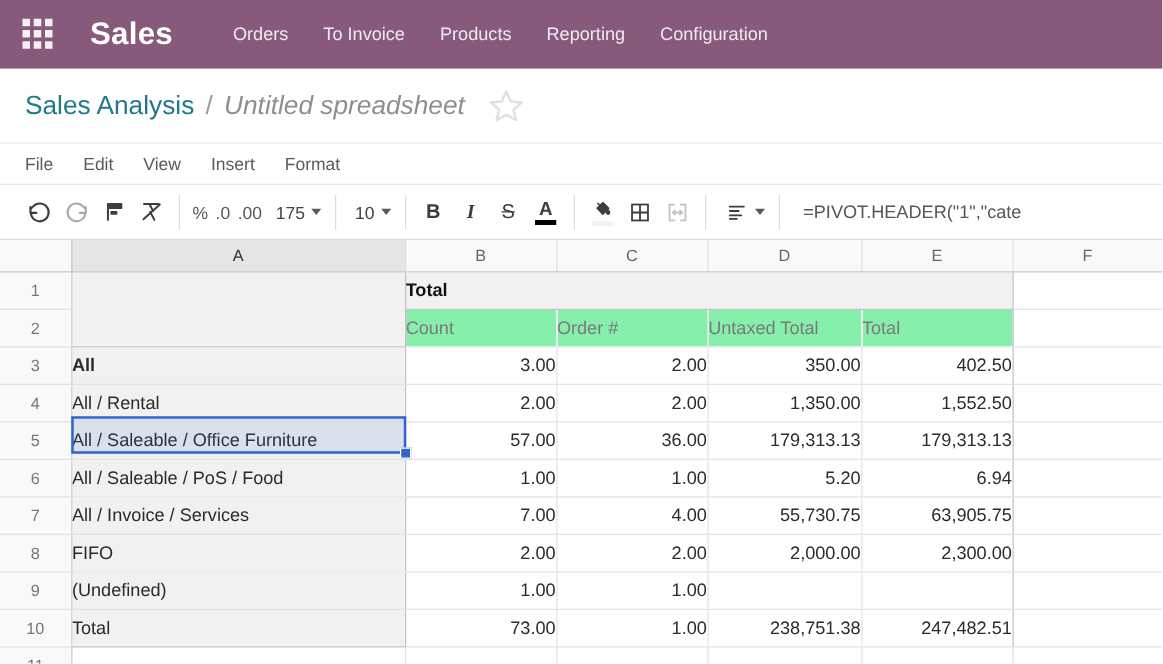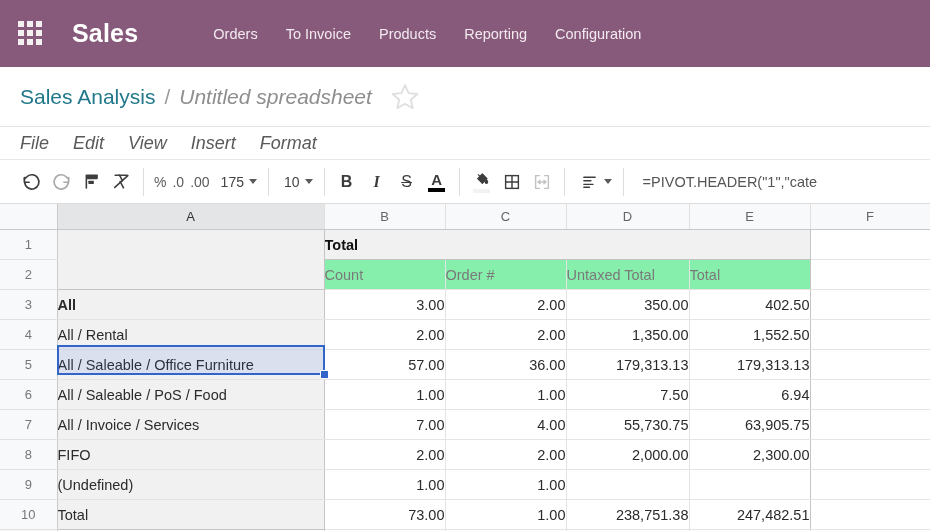--- a/index.html
+++ b/index.html
@@ -9,21 +9,21 @@
     height: 531px;
     overflow: hidden;
     background: #ffffff;
     font-family: "Liberation Sans", sans-serif;
     -webkit-font-smoothing: antialiased;
   }
   .app { position: relative; width: 930px; height: 531px; }
 
   
   .navbar {
-    height: 67px;
+    height: 55px;
     background: #875A7B;
     display: flex;
     align-items: center;
     padding: 0 0 0 18px;
     box-sizing: border-box;
   }
   .apps-grid {
     width: 26px; height: 26px;
     display: grid;
     grid-template-columns: repeat(3, 6px);
@@ -35,21 +35,21 @@
   .apps-grid i { display: block; width: 6px; height: 6px; background: #f4f0f2; }
   .brand {
     color: #ffffff;
     font-size: 25px;
     font-weight: bold;
     letter-spacing: .2px;
     margin-right: 48px;
     cursor: pointer;
     white-space: nowrap;
   }
-  .nav-items { display: flex; align-items: center; gap: 28px; margin-left: 27px; }
+  .nav-items { display: flex; align-items: center; gap: 28px; }
   .nav-item {
     color: #f2eaef;
     font-size: 14.5px;
     cursor: pointer;
     white-space: nowrap;
   }
 
   
   .breadcrumb-bar {
     height: 60px;
@@ -81,25 +81,24 @@
     height: 33px;
     display: flex;
     align-items: center;
     padding-left: 20px;
     gap: 24px;
     border-bottom: 1px solid #e8e8e8;
     box-sizing: border-box;
     background: #fff;
   }
   .menu-item {
-    font-size: 18px;
+    font-size: 14px;
     color: #5a5a5a;
     cursor: pointer;
     white-space: nowrap;
-    font-style: italic;
   }
 
   
   .toolbar {
     height: 44px;
     display: flex;
     align-items: center;
     padding-left: 16px;
     border-bottom: 1px solid #dcdcdc;
     box-sizing: border-box;
@@ -503,21 +502,21 @@
         <td class="cell num">179,313.13</td>
         <td class="cell num last-measure">179,313.13</td>
         <td class="cell blank-right"></td>
       </tr>
 
       <tr>
         <th class="rowhead">6</th>
         <td class="cell a-body">All / Saleable / PoS / Food</td>
         <td class="cell num">1.00</td>
         <td class="cell num">1.00</td>
-        <td class="cell num">7.50</td>
+        <td class="cell num">5.20</td>
         <td class="cell num last-measure">6.94</td>
         <td class="cell blank-right"></td>
       </tr>
 
       <tr>
         <th class="rowhead">7</th>
         <td class="cell a-body">All / Invoice / Services</td>
         <td class="cell num">7.00</td>
         <td class="cell num">4.00</td>
         <td class="cell num">55,730.75</td>

